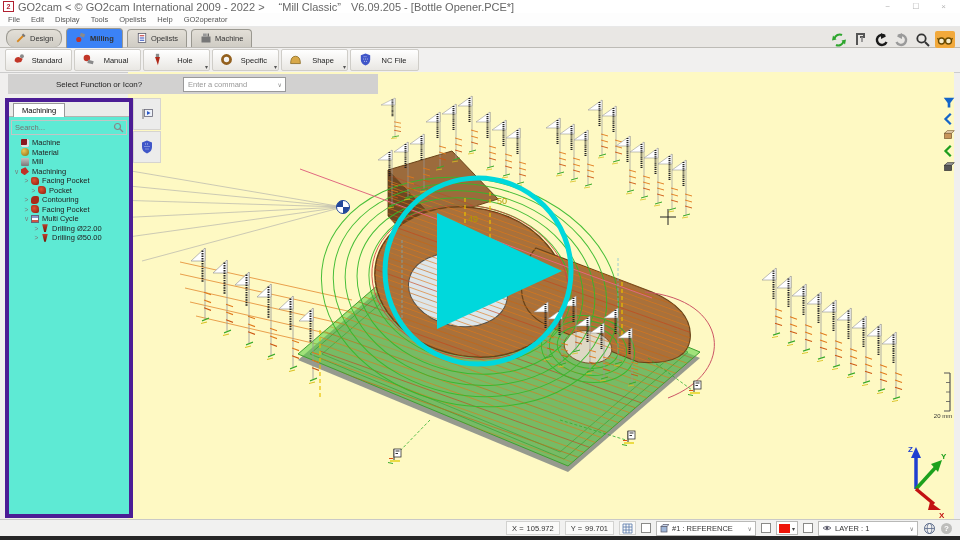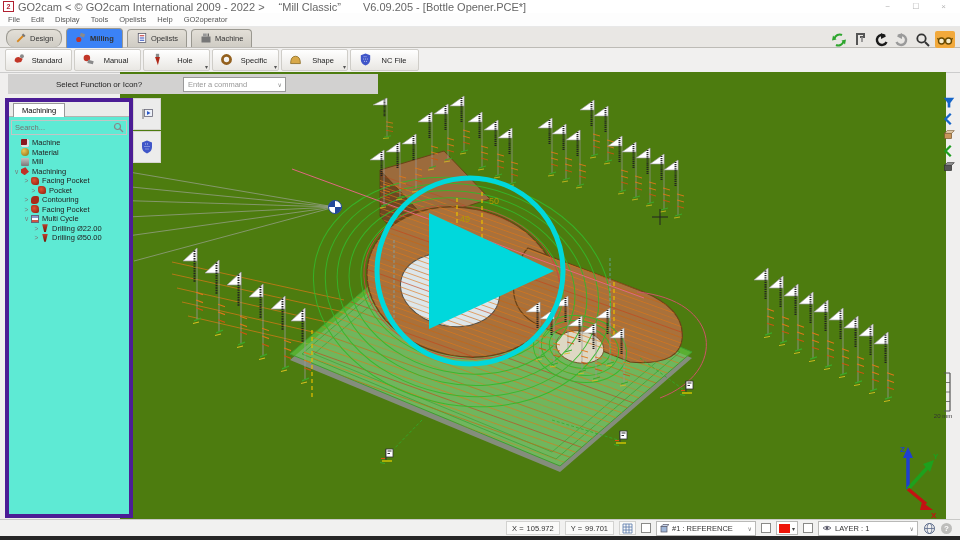--- a/index.html
+++ b/index.html
@@ -1,21 +1,21 @@
 <!DOCTYPE html>
 <html><head>
 <meta charset="utf-8">
 <style>
   html,body{margin:0;padding:0;}
   #app{position:relative;width:960px;height:540px;background:#f0efee;font-family:"Liberation Sans",sans-serif;overflow:hidden;user-select:none;}
   
   #titlebar{position:absolute;left:0;top:0;width:960px;height:13px;background:#ffffff;display:flex;align-items:center;}
   #applogo{width:9px;height:9px;border:1.5px solid #b02030;color:#b02030;font-size:7px;font-weight:bold;line-height:9px;text-align:center;margin:0 4px 0 3px;}
   .titletxt{font-size:11px;color:#666;white-space:nowrap;}
-  #title2{margin-left:14px;} #title3{margin-left:22px;}
+  #title2{margin-left:14px;} #title3{margin-left:10px;}
   #wincontrols{margin-left:auto;display:flex;gap:22px;padding-right:14px;color:#b4b4b4;font-size:8px;}
   
   #menubar{position:absolute;left:0;top:13px;width:960px;height:13px;background:#fdfdfd;display:flex;align-items:center;gap:11px;padding-left:8px;border-bottom:1px solid #e8e8e8;}
   .menu-item{font-size:7.5px;color:#555;}
   
   #tabbar{position:absolute;left:0;top:27px;width:960px;height:20px;background:#e9e7e4;border-bottom:1px solid #bdbbb6;}
   .tab{position:absolute;top:2px;height:17px;display:flex;align-items:center;gap:3px;padding:0 8px;font-size:7.5px;color:#333;background:linear-gradient(#e3dfd7,#cfccc4);border:1px solid #9a9890;border-bottom:none;border-radius:4px 4px 0 0;}
   .tab.active{background:#3b82f6;height:19px;top:1px;z-index:2;font-weight:bold;}
   
   #toolbar{position:absolute;left:0;top:48px;width:960px;height:24px;background:#f1f0ef;border-bottom:1px solid #cccccc;display:flex;align-items:center;padding-left:5px;gap:2px;}
@@ -26,21 +26,21 @@
   #icons-r1{position:absolute;top:31px;right:5px;display:flex;gap:4px;align-items:center;}
   #icons-r2{position:absolute;top:51px;right:23px;display:flex;gap:5px;align-items:center;}
   .icbox{width:17px;height:17px;display:flex;align-items:center;justify-content:center;}
   .icbox.orange{background:#f2a93b;border-radius:2px;width:20px;}
   
   #commandbar{position:absolute;left:8px;top:74px;width:370px;height:20px;background:#d2d1d0;display:flex;align-items:center;}
   #cmdprompt{margin-left:48px;font-size:8px;color:#222;}
   #cmdcombo{position:absolute;left:175px;top:3px;width:97px;height:13px;background:#fff;border:1px solid #999;display:flex;align-items:center;font-size:7.5px;color:#999;padding-left:4px;}
   #cmdcombo .chev{margin-left:auto;margin-right:3px;color:#888;font-size:6px;}
   
-  #viewport{position:absolute;left:120px;top:72px;width:826px;height:447px;background:#4d7c0f;}
+  #viewport{position:absolute;left:128px;top:72px;width:826px;height:447px;background:#fef9c3;}
   #scene{position:absolute;left:0px;top:12px;}
   
   .floatbtn{position:absolute;left:133px;width:26px;height:30px;background:#ececeb;border:1px solid #d6d4d0;display:flex;align-items:center;justify-content:center;}
   
   #leftpanel{position:absolute;left:5px;top:98px;width:120px;height:412px;background:#5eead4;border:4px solid #4c1d95;}
   #paneltabs{height:14px;background:#ececea;border-bottom:1px solid #b5b3af;position:relative;}
   #paneltab-machining{position:absolute;left:4px;top:1px;height:13px;background:#fff;border:1px solid #999;border-bottom:none;padding:0 8px;font-size:7.5px;display:flex;align-items:center;}
   #searchrow{height:13px;border-bottom:1px solid #d0d0d0;margin:3px 2px 0 2px;border:1px solid #c4c4c4;display:flex;align-items:center;}
   #searchrow input{border:none;outline:none;width:96px;font-size:7.5px;color:#555;padding-left:3px;font-family:"Liberation Sans",sans-serif;background:transparent;}
   #tree{margin-top:3px;}

